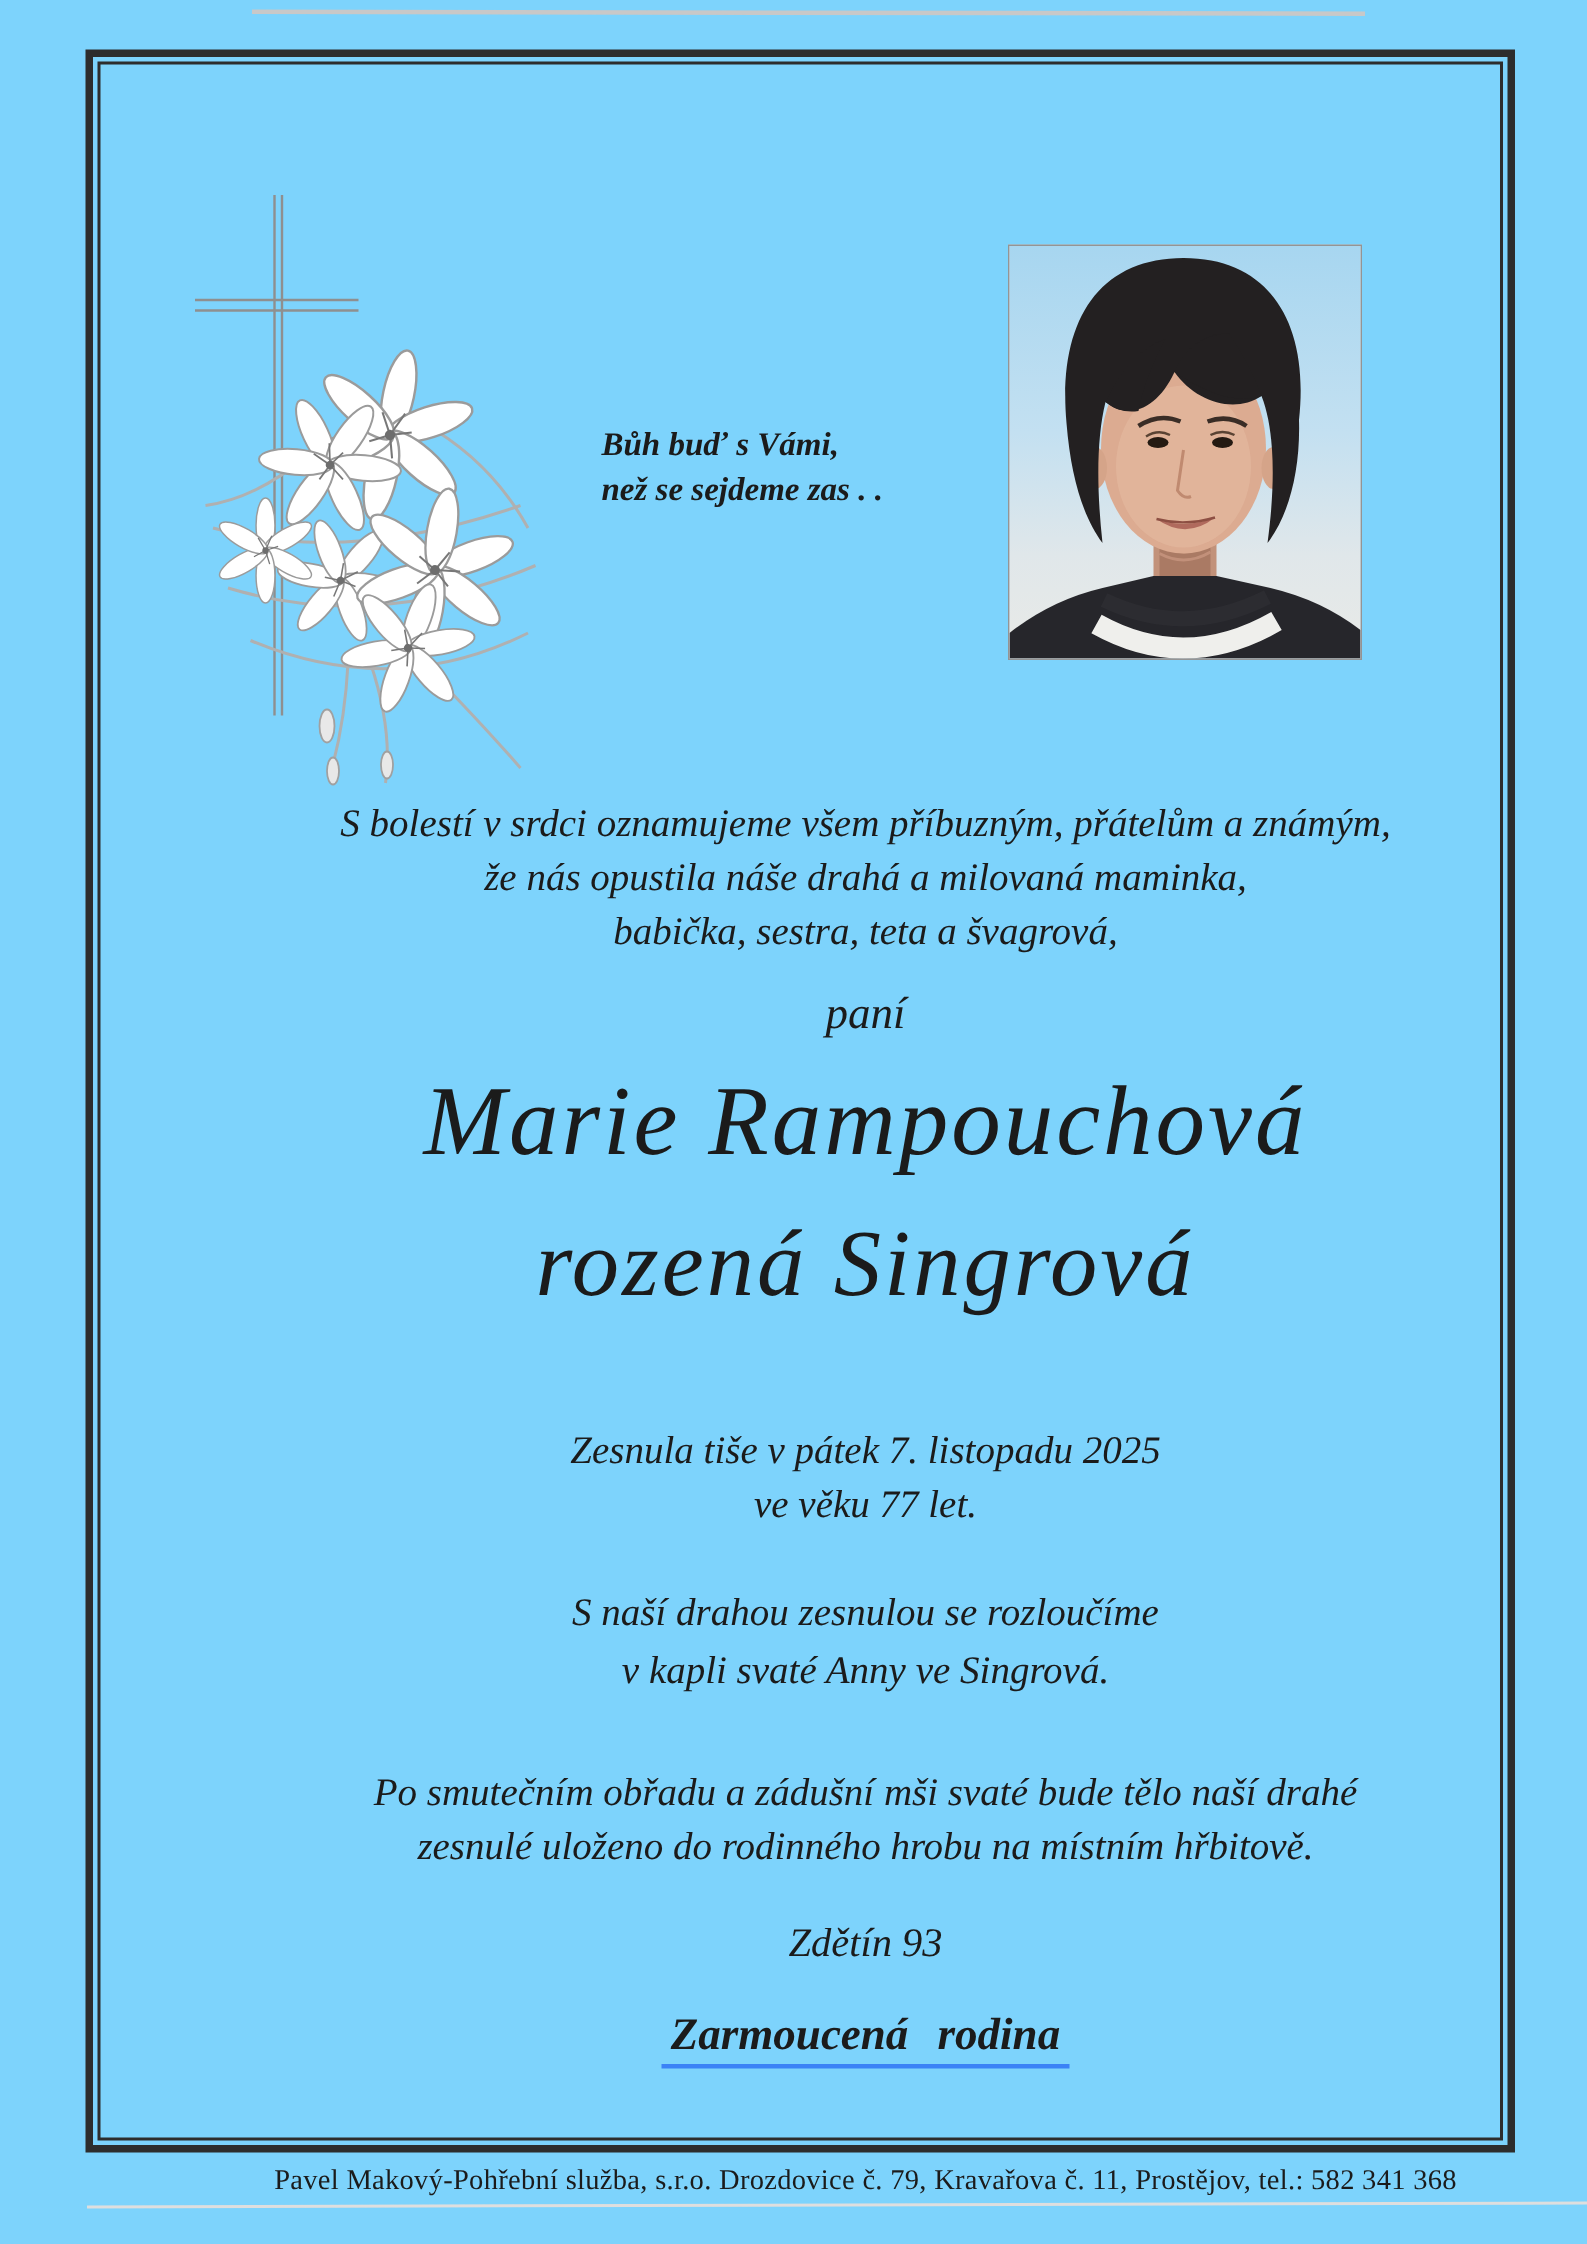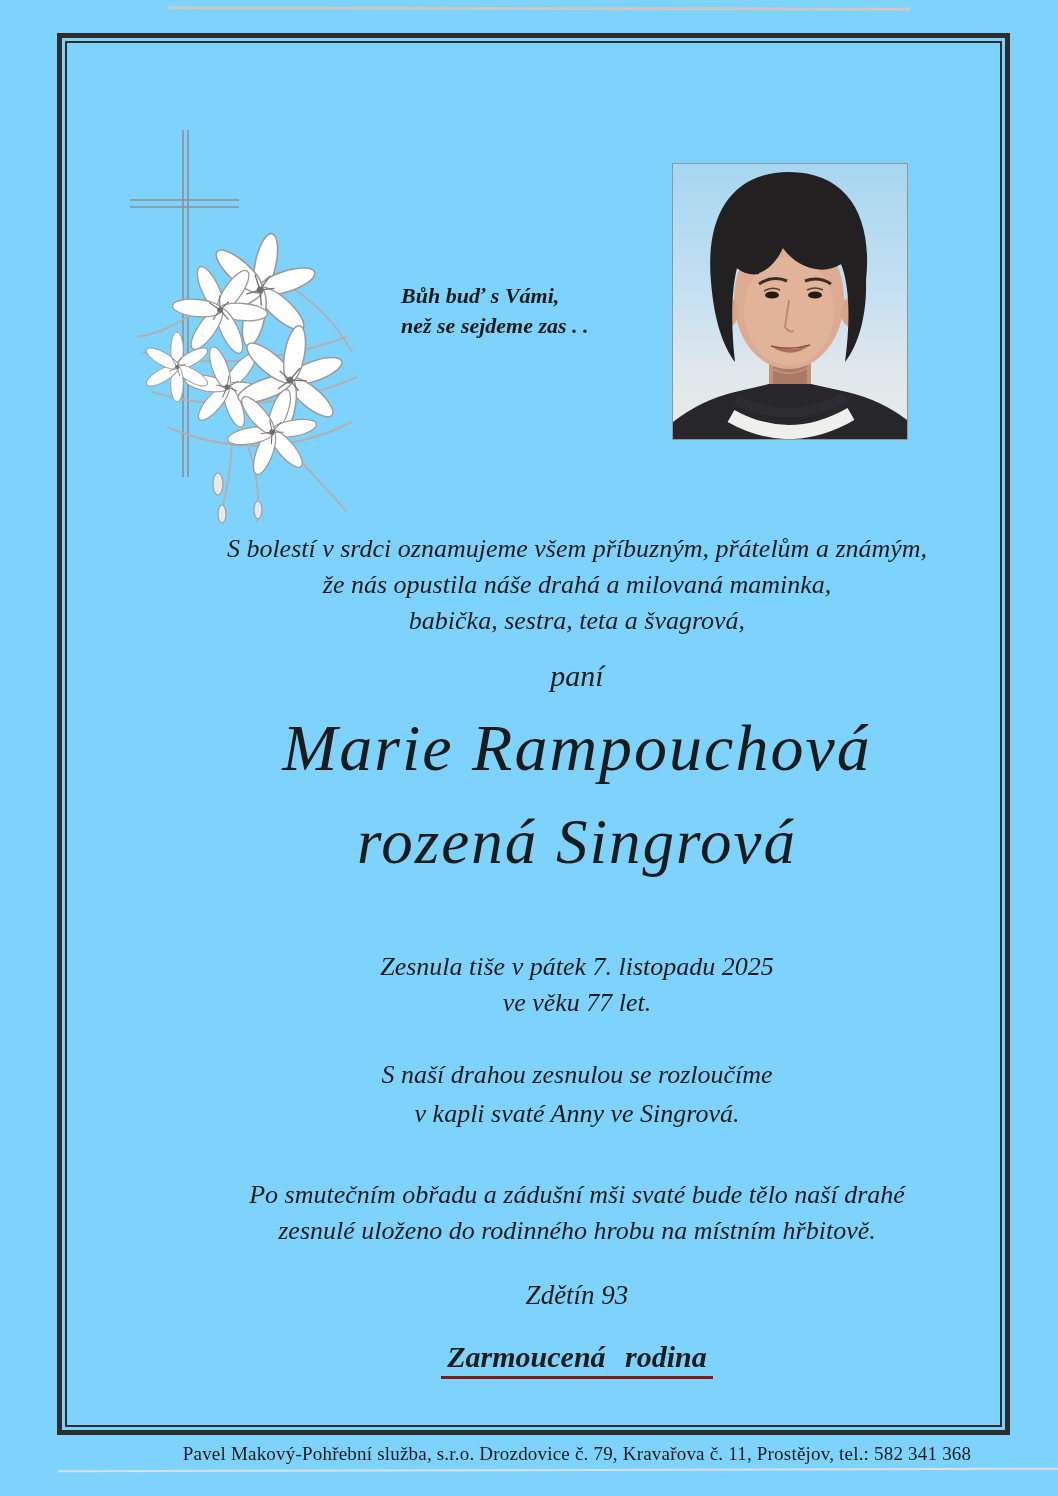--- a/index.html
+++ b/index.html
@@ -48,21 +48,21 @@
   .farewell .bold-underline{
     font-weight:bold;font-size:28px;
     display:inline-block;border-bottom:3px solid #1b1b1b;
     padding:0 12px 1px 12px;line-height:33px;
   }
   .burial{top:1177px;font-size:26px;line-height:36px;}
   .address{top:1280px;font-size:27px;}
   .signature-wrap{top:1340px;}
   .signature{
     font-weight:bold;font-size:30px;word-spacing:12px;
-    display:inline-block;border-bottom:3px solid #7f1d1d;padding:0 6px 2px 6px;
+    display:inline-block;border-bottom:3px solid #3b82f6;padding:0 6px 2px 6px;
   }
   .footer{top:1443px;font-style:normal;font-size:19px;letter-spacing:0.2px;}
 </style>
 </head>
 <body>
 
 <div id="page">
 
   <div class="artifact-top"></div>
 

